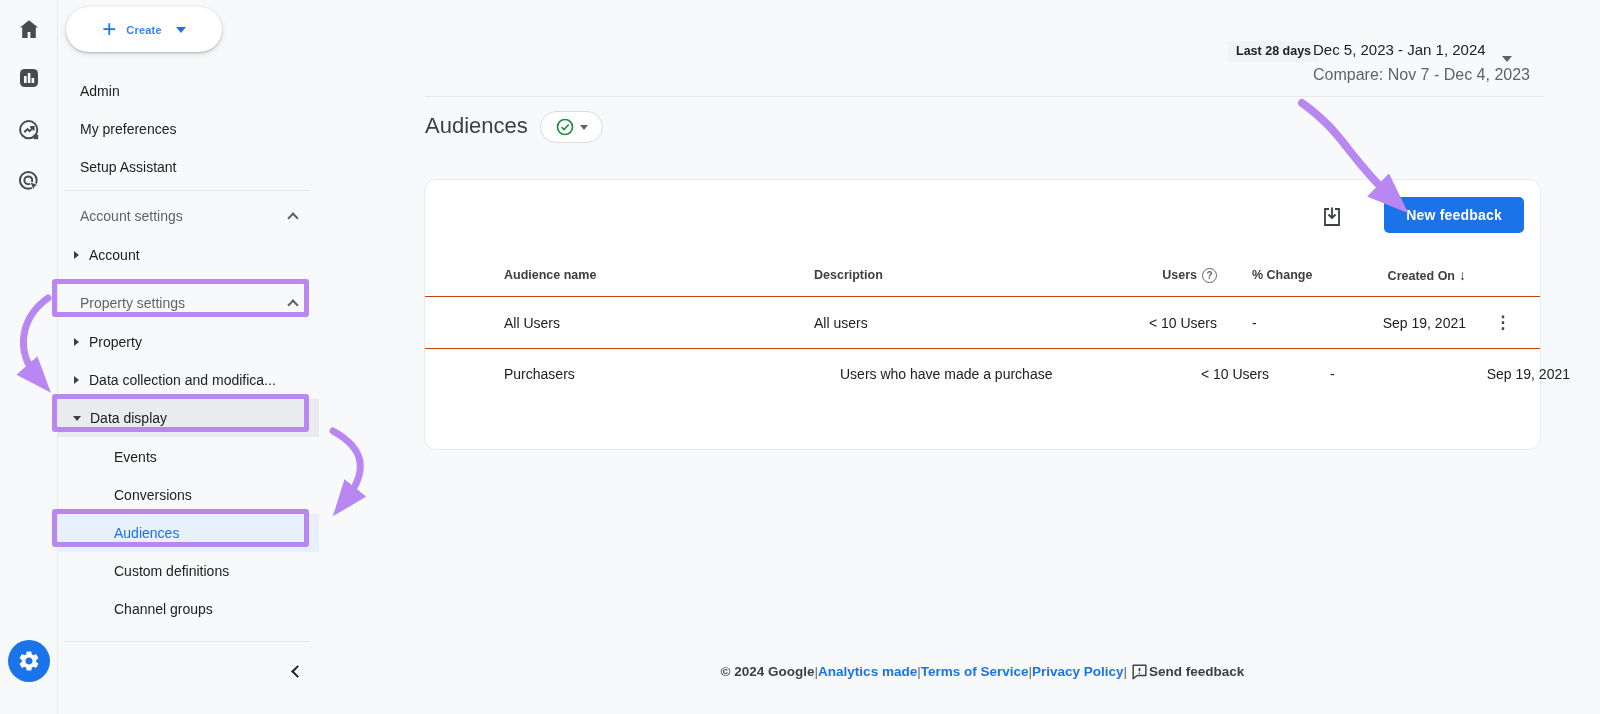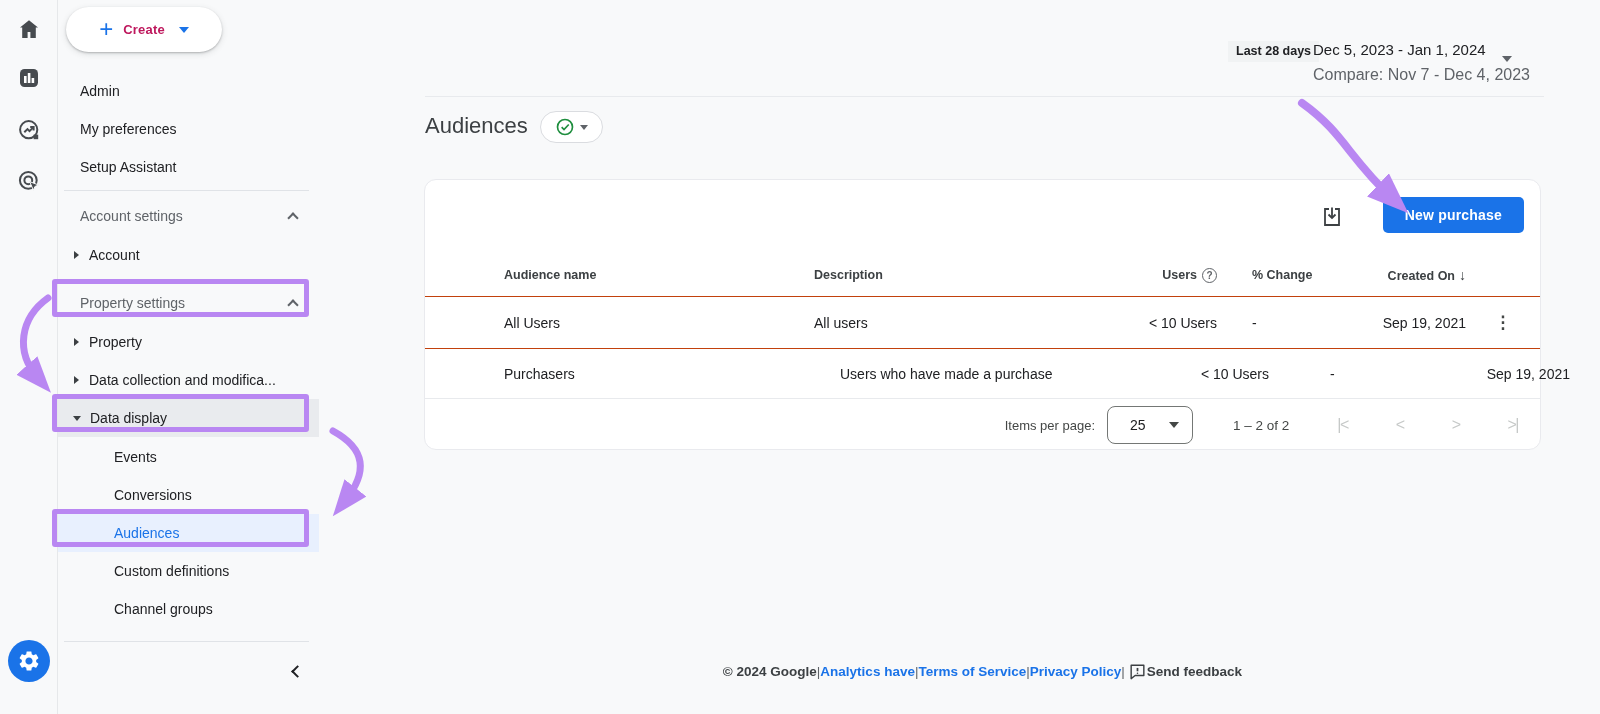--- a/index.html
+++ b/index.html
@@ -13,21 +13,21 @@
   
   .rail { position:absolute; left:0; top:0; width:58px; height:714px; background:#f8f9fa; border-right:1px solid #e6e8ea; z-index:5; }
   .rail-icon { position:absolute; left:17px; width:24px; height:24px; cursor:pointer; }
   .gear-wrap { position:absolute; left:8px; top:640px; width:42px; height:42px; border-radius:50%; background:#1a73e8; display:flex; align-items:center; justify-content:center; cursor:pointer; }
 
   
   .create-pill { position:absolute; left:66px; top:7px; width:156px; height:45px; background:#fff; border-radius:24px;
     box-shadow:0 1px 2px rgba(60,64,67,.3), 0 2px 6px rgba(60,64,67,.15);
     display:flex; align-items:center; justify-content:center; gap:10px; cursor:pointer; z-index:6; }
   .create-plus { color:#1a73e8; font-size:24px; font-weight:400; line-height:1; margin-top:-2px; }
-  .create-label { color:#be185d; font-size:13px; font-weight:bold; letter-spacing:.2px; }
+  .create-label { color:#3b82f6; font-size:11px; font-weight:bold; letter-spacing:.2px; }
   .caret-down { width:0; height:0; border-left:5px solid transparent; border-right:5px solid transparent; border-top:6px solid #1a73e8; margin-left:4px; }
 
   
   .sidebar { position:absolute; left:58px; top:0; width:262px; height:714px; z-index:4; }
   .srow { position:absolute; left:0; width:261px; height:38px; display:flex; align-items:center; font-size:14px; color:#202124; cursor:pointer; }
   .srow .lbl { white-space:nowrap; }
   .pad1 { padding-left:22px; }
   .sec { color:#5f6368; }
   .chev-up { width:8px; height:8px; border-right:2px solid #5f6368; border-bottom:2px solid #5f6368; transform:rotate(-135deg); position:absolute; right:22px; top:17px; }
   .tri-right { width:0; height:0; border-top:4px solid transparent; border-bottom:4px solid transparent; border-left:5px solid #3c4043; margin:0 10px 0 16px; }
@@ -219,21 +219,21 @@
 
 <div class="card">
   <div class="toolbar">
     <div class="dl-btn">
       <svg viewBox="0 0 24 24" width="24" height="24" fill="none" stroke="#3c4043" stroke-width="1.8">
           <path d="M9 4H5v16h14V4h-4"></path>
           <path d="M12 2.5V13"></path>
           <path d="M8.5 9.5 12 13l3.5-3.5"></path>
         </svg>
     </div>
-    <button class="new-aud-btn">New purchase</button>
+    <button class="new-aud-btn">New feedback</button>
   </div>
 
   <div class="trow thead">
     <div>Audience name</div>
     <div>Description</div>
     <div class="c-users head-users">
       <span>Users</span>
       <span class="help-circ">?</span>
     </div>
     <div class="c-change">% Change</div>
@@ -254,38 +254,26 @@
 
   <div class="trow tbody-row r2">
     <div>Purchasers</div>
     <div>Users who have made a purchase</div>
     <div class="c-users">&lt; 10 Users</div>
     <div class="c-change">-</div>
     <div class="c-created">Sep 19, 2021</div>
     <div class="c-menu"><span class="kebab">⋮</span></div>
   </div>
 
-  <div class="pager">
-    <span class="pager-label">Items per page:</span>
-    <div class="page-select">
-      <span class="val">25</span>
-      <span class="sel-caret"></span>
-    </div>
-    <span class="pager-range">1 – 2 of 2</span>
-    <span class="nav-ico">|&lt;</span>
-    <span class="nav-ico">&lt;</span>
-    <span class="nav-ico">&gt;</span>
-    <span class="nav-ico">&gt;|</span>
-  </div>
 </div>
 
 <div class="footer">
   <span>© 2024 Google</span>
   <span class="fsep">|</span>
-  <a>Analytics have</a>
+  <a>Analytics made</a>
   <span class="fsep">|</span>
   <a>Terms of Service</a>
   <span class="fsep">|</span>
   <a>Privacy Policy</a>
   <span class="fsep">|</span>
   <svg class="fb-ico" viewBox="0 0 24 24" fill="none" stroke="#3c4043" stroke-width="1.8">
       <path d="M4 4h16v13H9l-5 4z" stroke-linejoin="round"></path>
       <path d="M12 7.5v4.2" stroke-width="2.2"></path>
       <circle cx="12" cy="14.2" r="1" fill="#3c4043" stroke="none"></circle>
     </svg>

